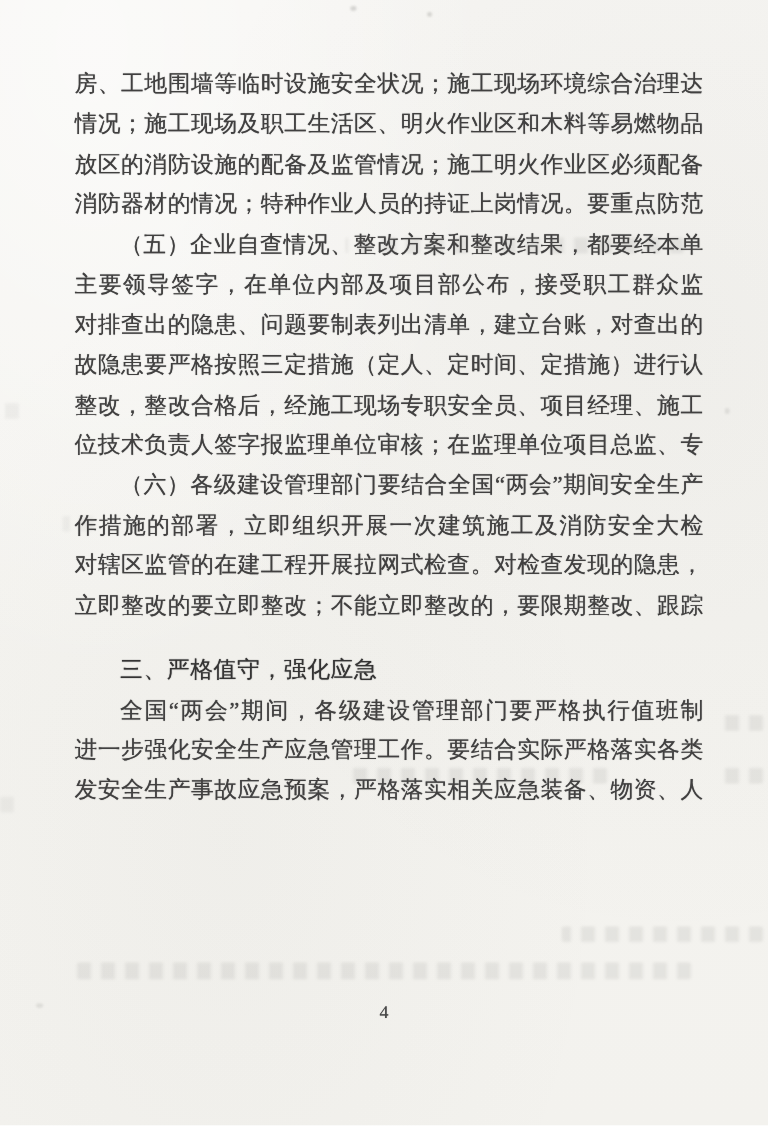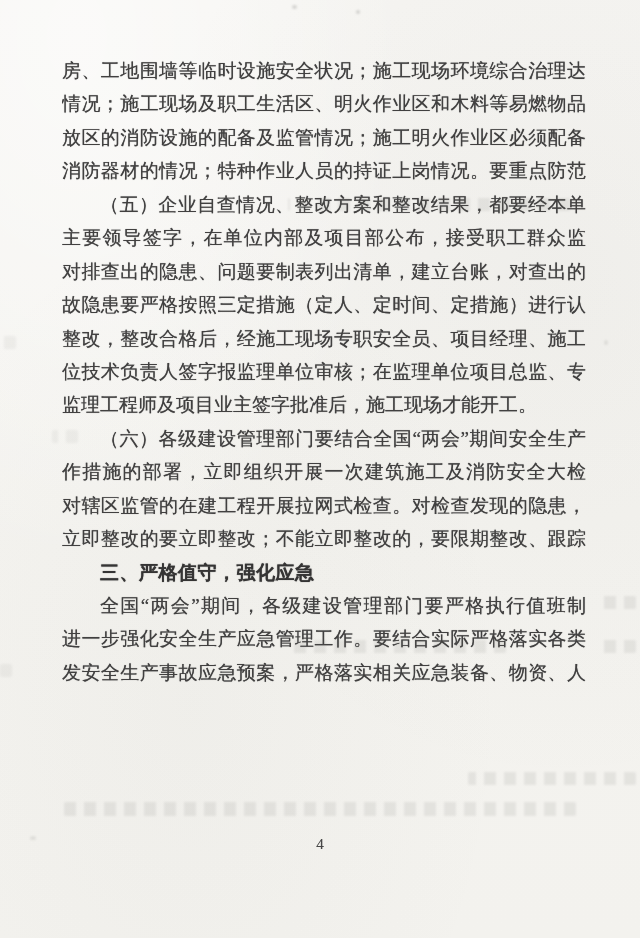--- a/index.html
+++ b/index.html
@@ -28,24 +28,25 @@
   .ln {
     height: 33.45px;
     line-height: 33.45px;
     text-align: justify;
     text-align-last: justify;
     overflow: hidden;
   }
   .ln.short { text-align-last: left; }
   .ln.indent { text-indent: 38px; }
   .ln.heading {
-    font-weight: 700;
+    font-weight: 400;
     color: #353434;
     letter-spacing: 0.5px;
     text-shadow: 0 0 0.9px rgba(55,55,55,0.9);
+    margin-top: 20px;
   }
   .pagenum {
     position: absolute;
     left: 0; right: 0;
     top: 836px;
     text-align: center;
     font-size: 15px;
     color: #474747;
     text-shadow: 0 0 0.6px rgba(80,80,80,0.8);
   }
@@ -79,21 +80,20 @@
     <div class="ln">情况；施工现场及职工生活区、明火作业区和木料等易燃物品堆</div>
     <div class="ln">放区的消防设施的配备及监管情况；施工明火作业区必须配备的</div>
     <div class="ln">消防器材的情况；特种作业人员的持证上岗情况。要重点防范高</div>
 
     <div class="ln indent">（五）企业自查情况、整改方案和整改结果，都要经本单位</div>
     <div class="ln">主要领导签字，在单位内部及项目部公布，接受职工群众监督。</div>
     <div class="ln">对排查出的隐患、问题要制表列出清单，建立台账，对查出的事</div>
     <div class="ln">故隐患要严格按照三定措施（定人、定时间、定措施）进行认真</div>
     <div class="ln">整改，整改合格后，经施工现场专职安全员、项目经理、施工单</div>
     <div class="ln">位技术负责人签字报监理单位审核；在监理单位项目总监、专业</div>
-    <div class="ln short">监理工程师及项目业主签字批准后，施工现场才能开工。</div>
 
     <div class="ln indent">（六）各级建设管理部门要结合全国“两会”期间安全生产工</div>
     <div class="ln">作措施的部署，立即组织开展一次建筑施工及消防安全大检查，</div>
     <div class="ln">对辖区监管的在建工程开展拉网式检查。对检查发现的隐患，能</div>
     <div class="ln">立即整改的要立即整改；不能立即整改的，要限期整改、跟踪落</div>
 
     <div class="ln indent short heading">三、严格值守，强化应急</div>
 
     <div class="ln indent">全国“两会”期间，各级建设管理部门要严格执行值班制度，</div>
     <div class="ln">进一步强化安全生产应急管理工作。要结合实际严格落实各类突</div>

